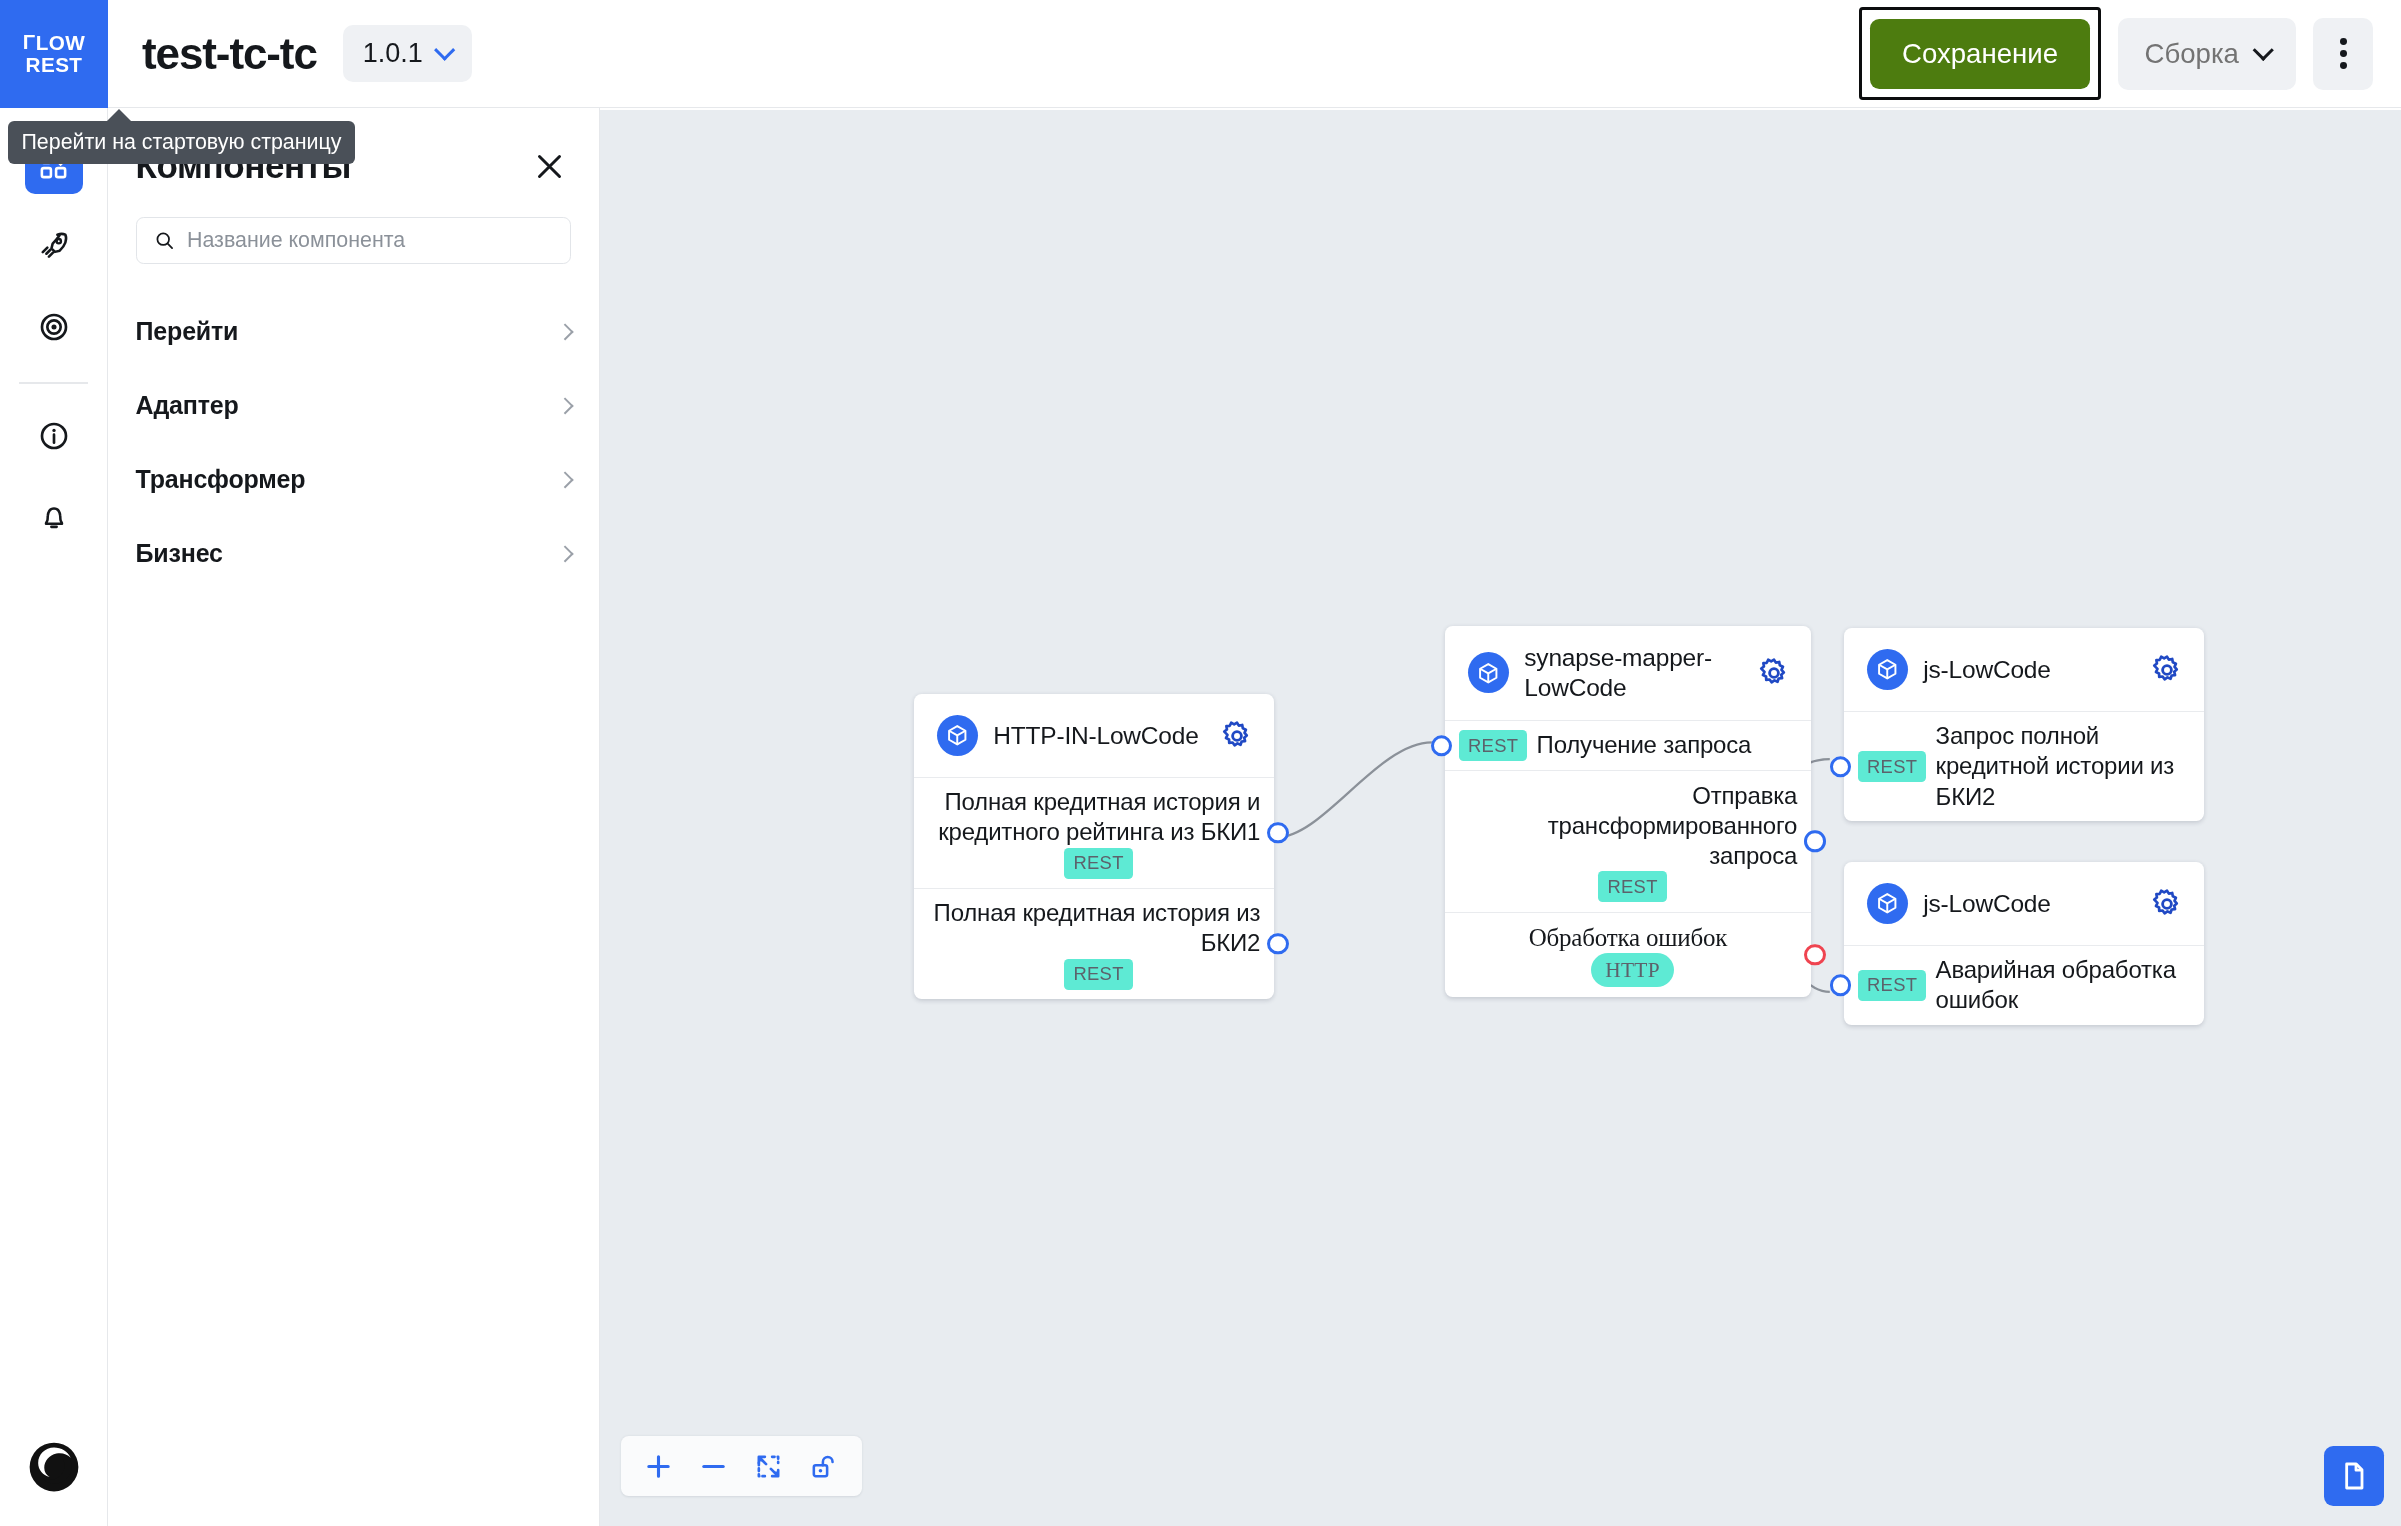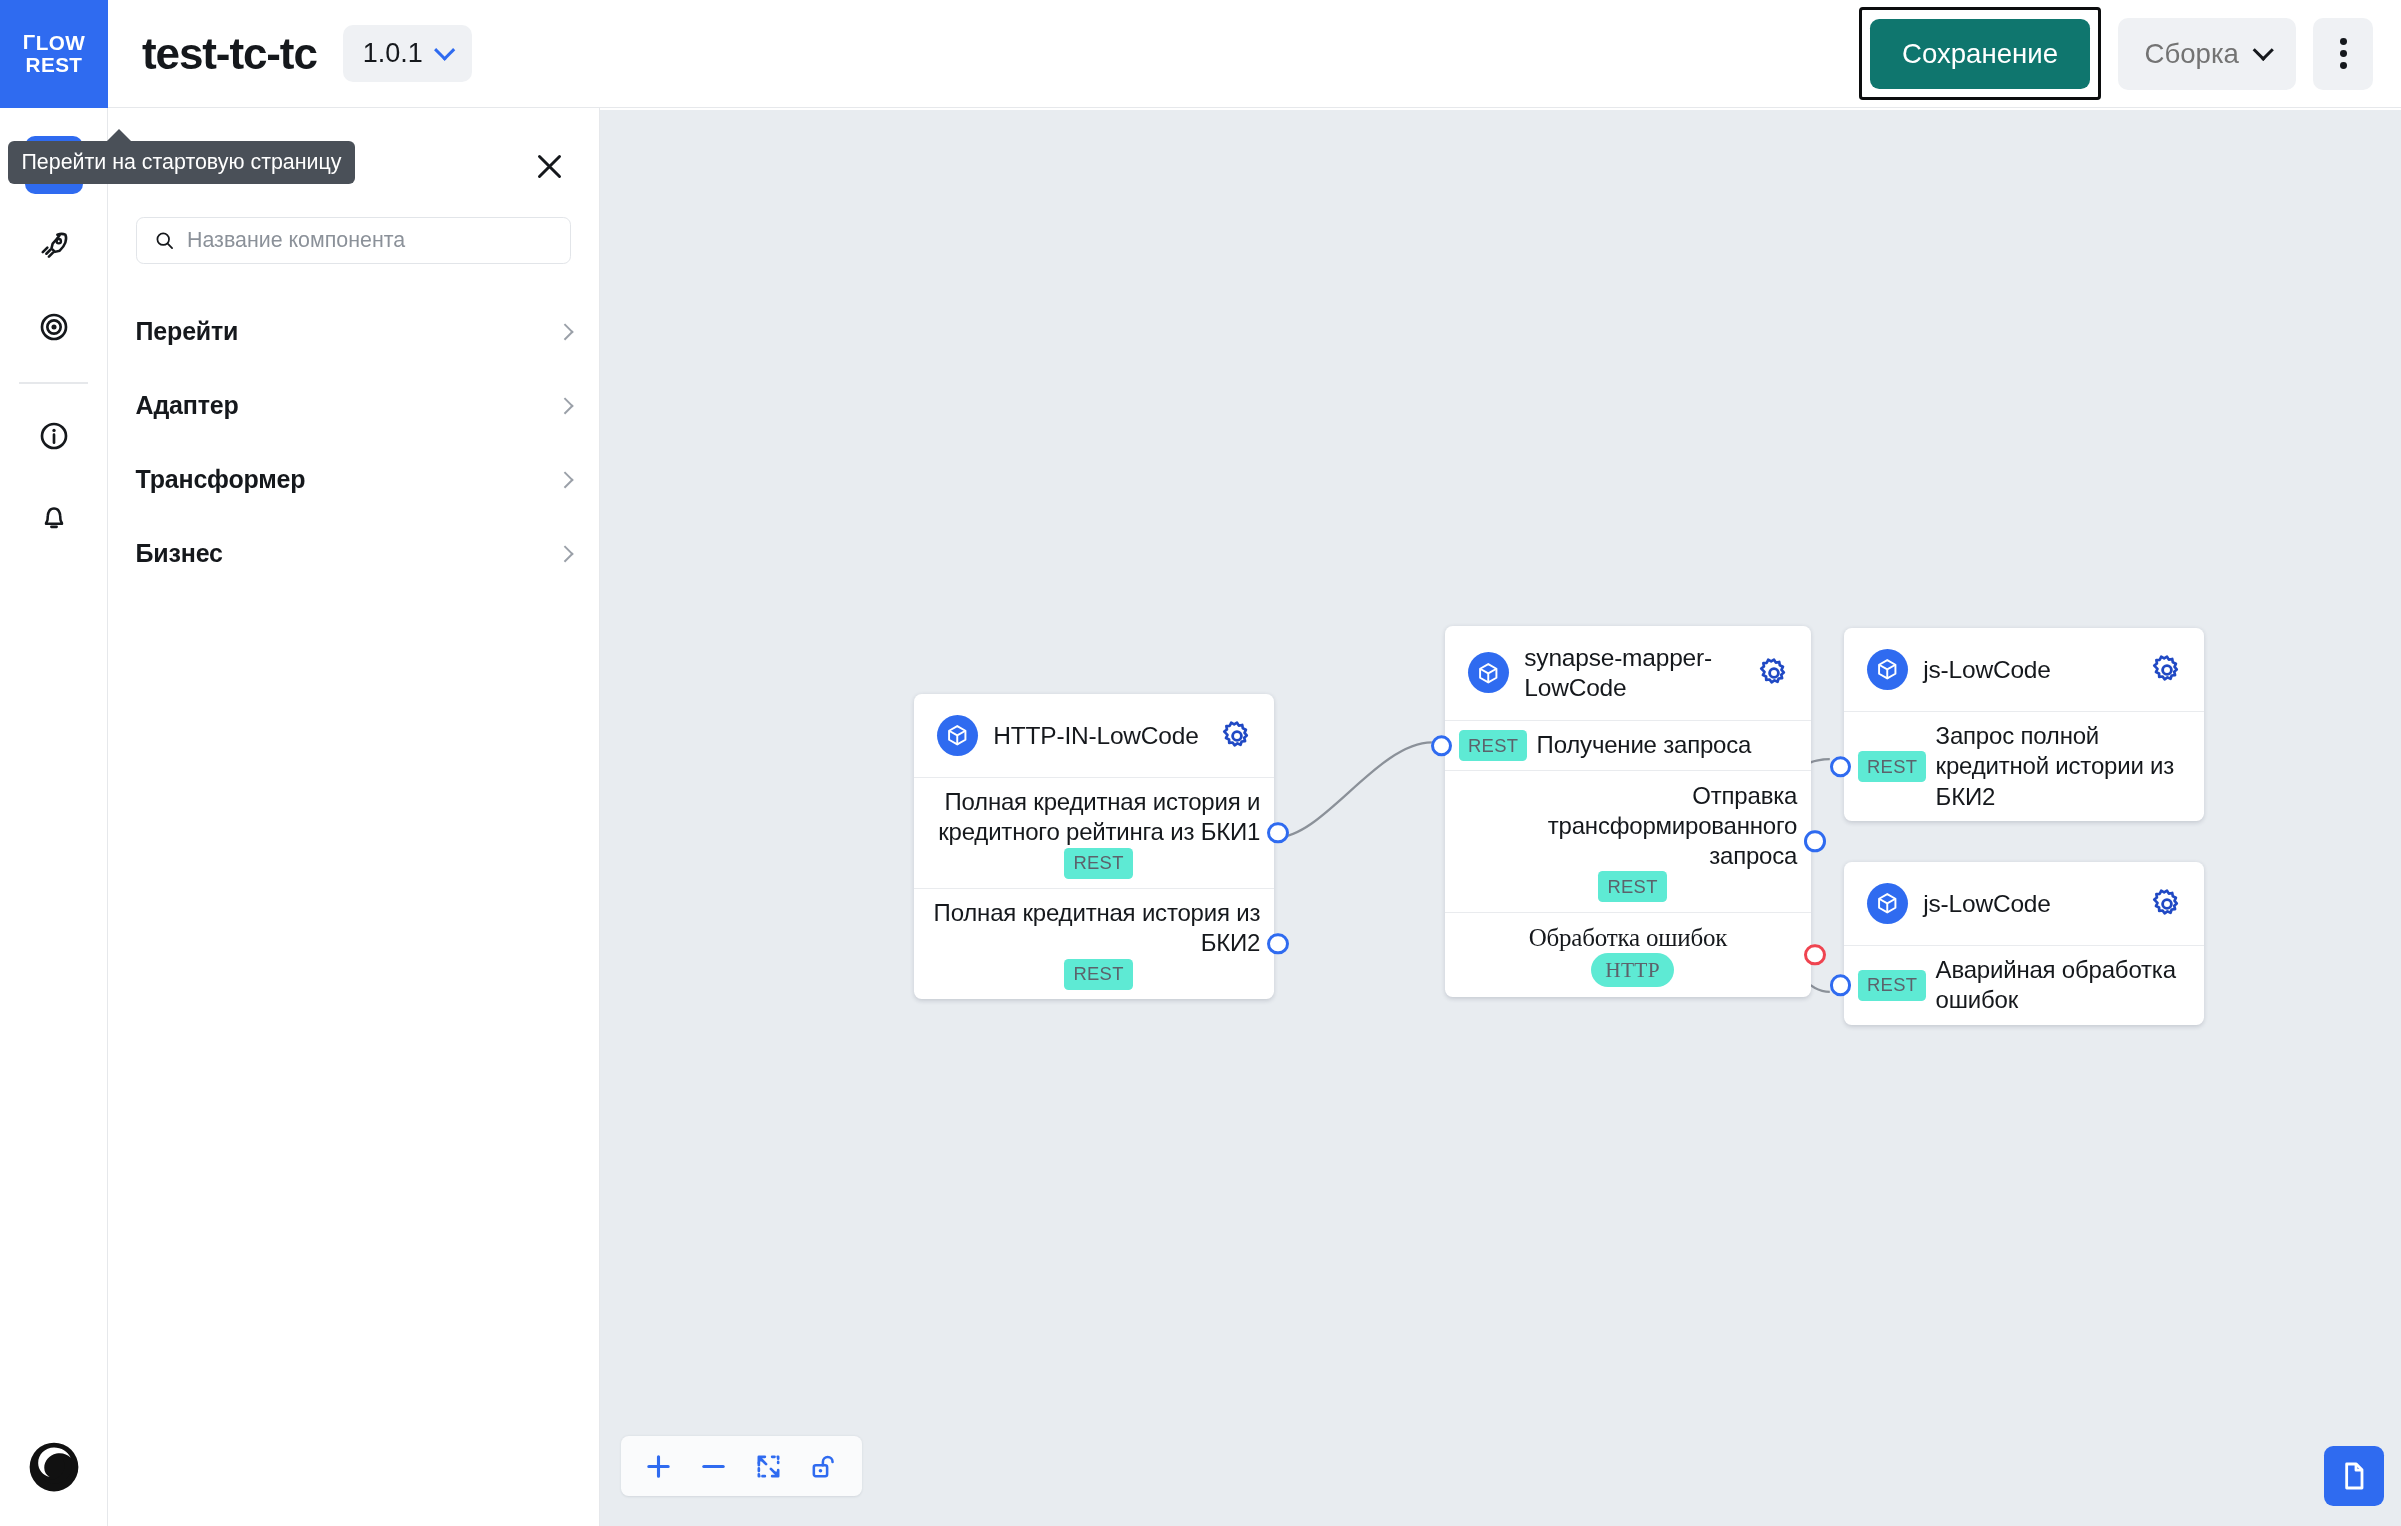--- a/index.html
+++ b/index.html
@@ -45,21 +45,21 @@
 
   #topbar-right {
     margin-left: auto; display: flex; align-items: center;
     gap: 17px; padding-right: 27.6px;
   }
   #save-focus {
     border: 3.8px solid #0c0d0e; border-radius: 3.8px; padding: 8.4px;
     background: #ffffff;
   }
   #save-button {
-    background: #0f766e; color: #fff; border: none; border-radius: 9.2px;
+    background: #4d7c0f; color: #fff; border: none; border-radius: 9.2px;
     height: 70px; padding: 0 32px; font-size: 27.6px;
     font-family: "Liberation Sans", sans-serif; cursor: pointer;
     white-space: nowrap;
   }
   #build-button {
     background: #eff1f4; border: none; border-radius: 10px;
     height: 72px; padding: 0 26px; font-size: 27.6px; color: #737373;
     display: flex; align-items: center; gap: 17px; cursor: pointer;
     font-family: "Liberation Sans", sans-serif; white-space: nowrap;
   }
@@ -92,21 +92,21 @@
   #rail-logo {
     margin-top: auto; margin-bottom: 31px;
     width: 58px; height: 58px; cursor: pointer;
     display: flex; align-items: center; justify-content: center;
   }
 
   
   #tooltip {
     position: absolute; left: 7.7px; top: 121px; z-index: 60;
     background: #4a5058; color: #ffffff; border-radius: 6.1px;
-    padding: 9.2px 13.8px; font-size: 21.4px; white-space: nowrap; margin-top: 20px;
+    padding: 9.2px 13.8px; font-size: 21.4px; white-space: nowrap;
   }
   #tooltip:after {
     content: ""; position: absolute; top: -12.3px; left: 98px;
     border-left: 13px solid transparent; border-right: 13px solid transparent;
     border-bottom: 13px solid #4a5058;
   }
 
   
   #panel {
     position: absolute; left: 108px; top: 108px; width: 492px; height: 1419px;

